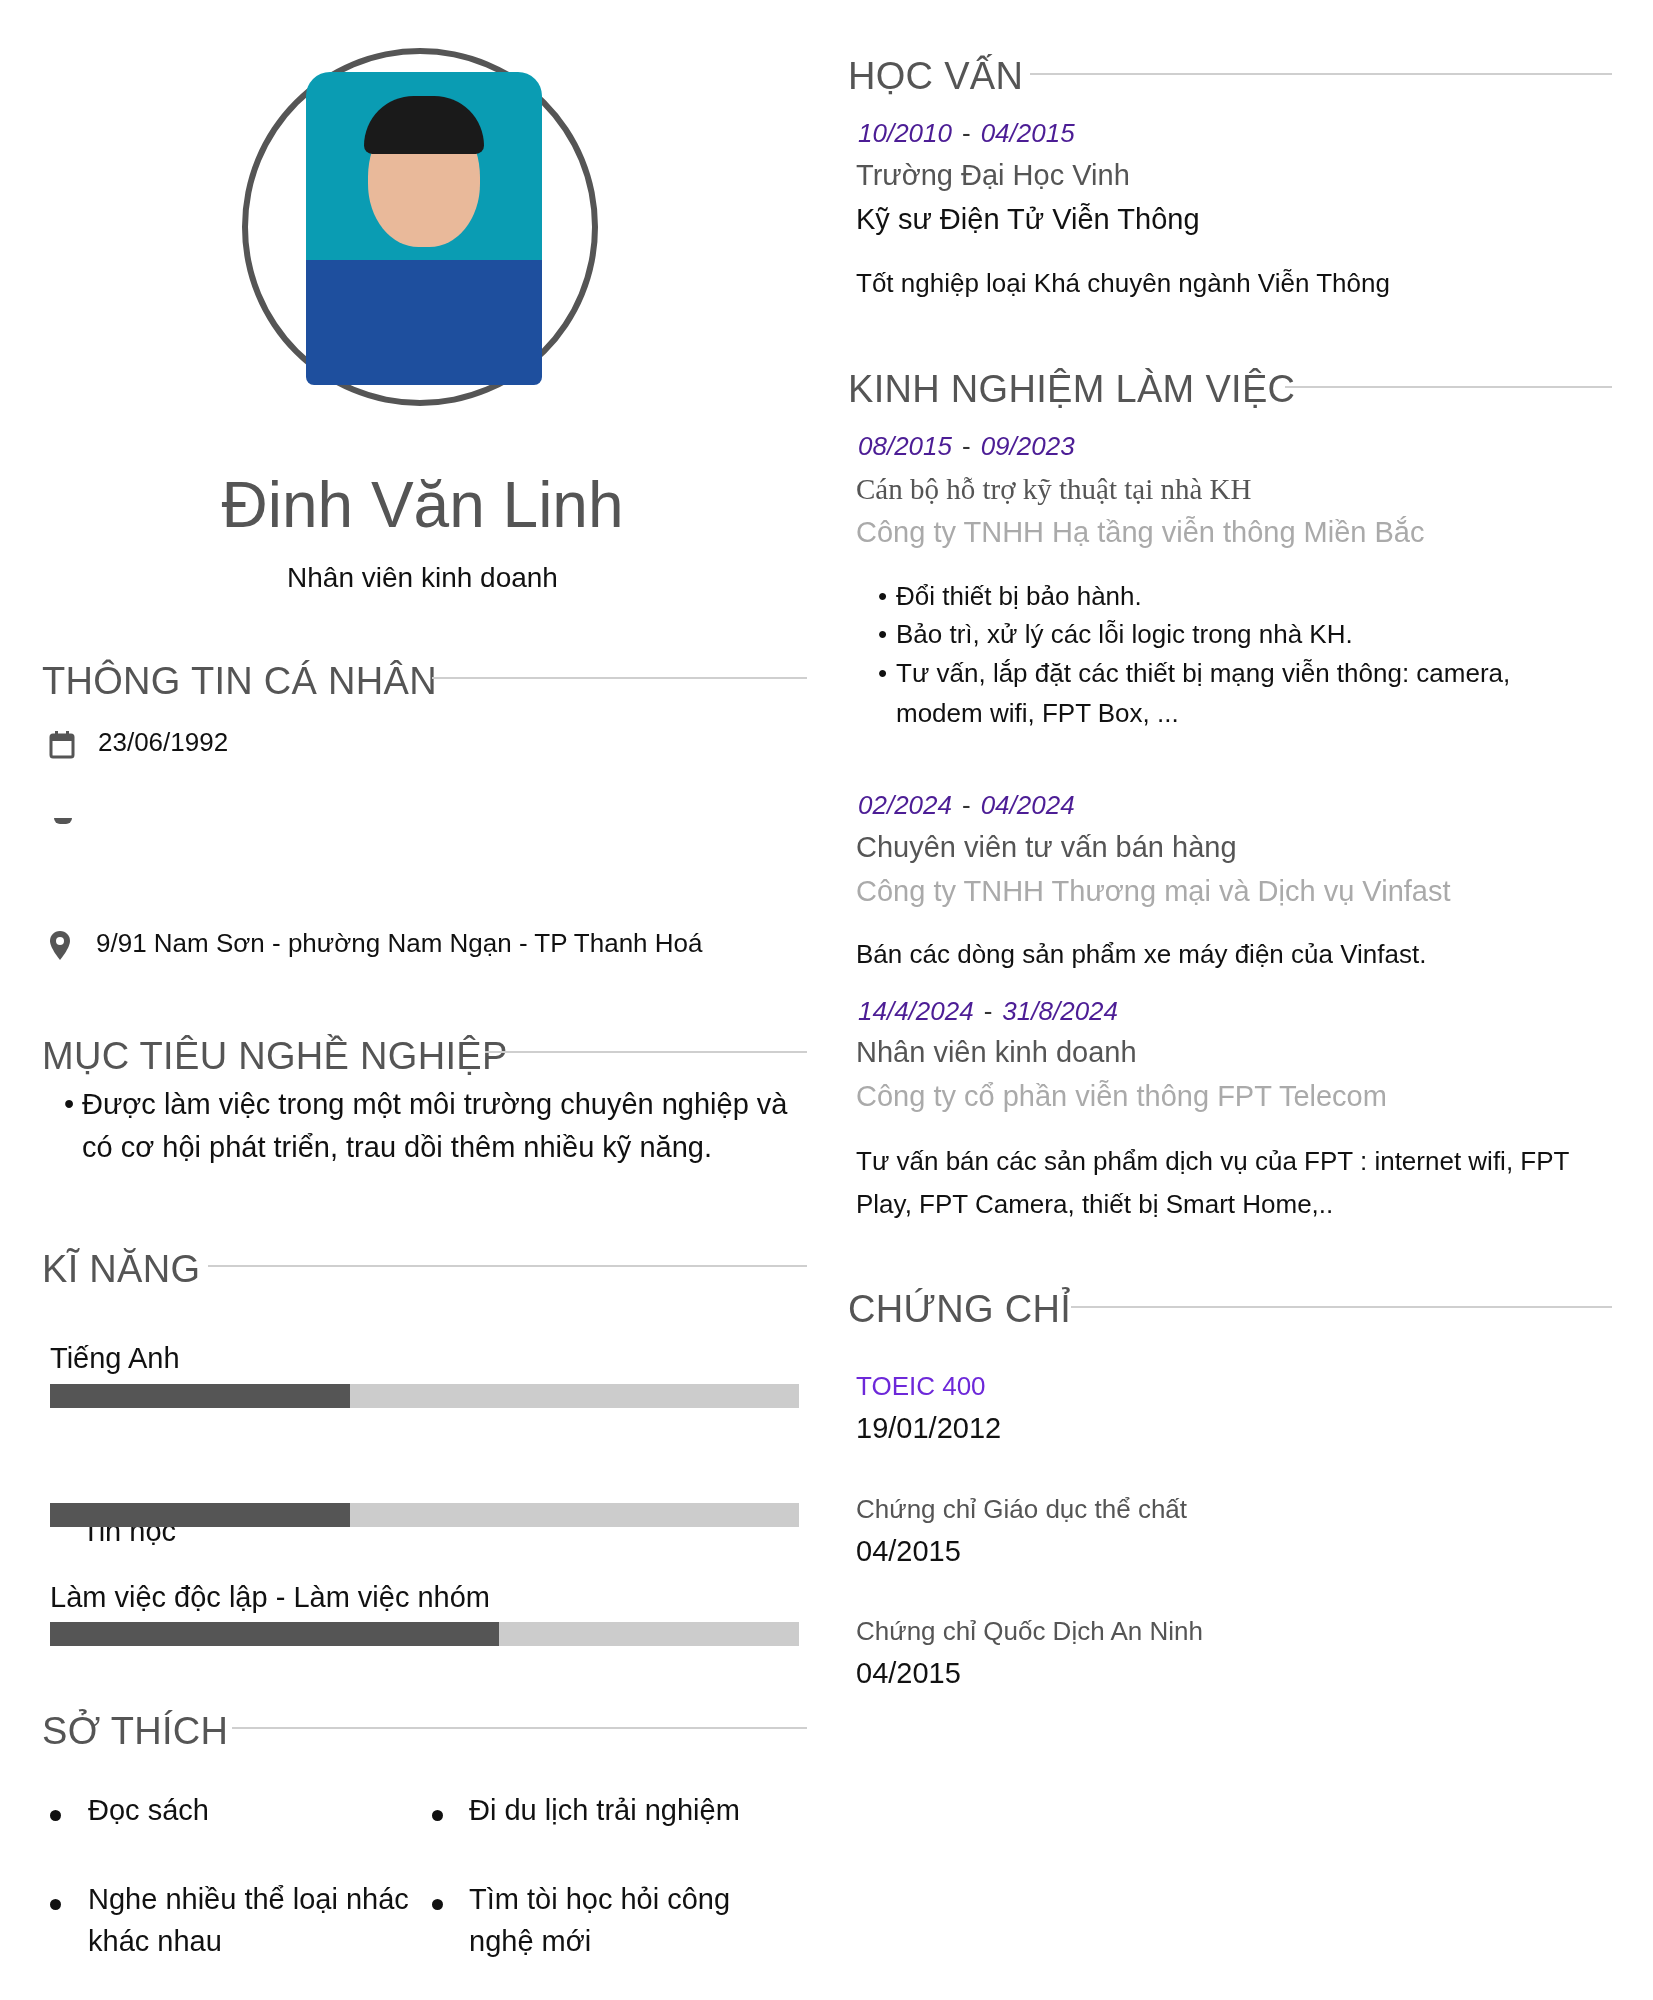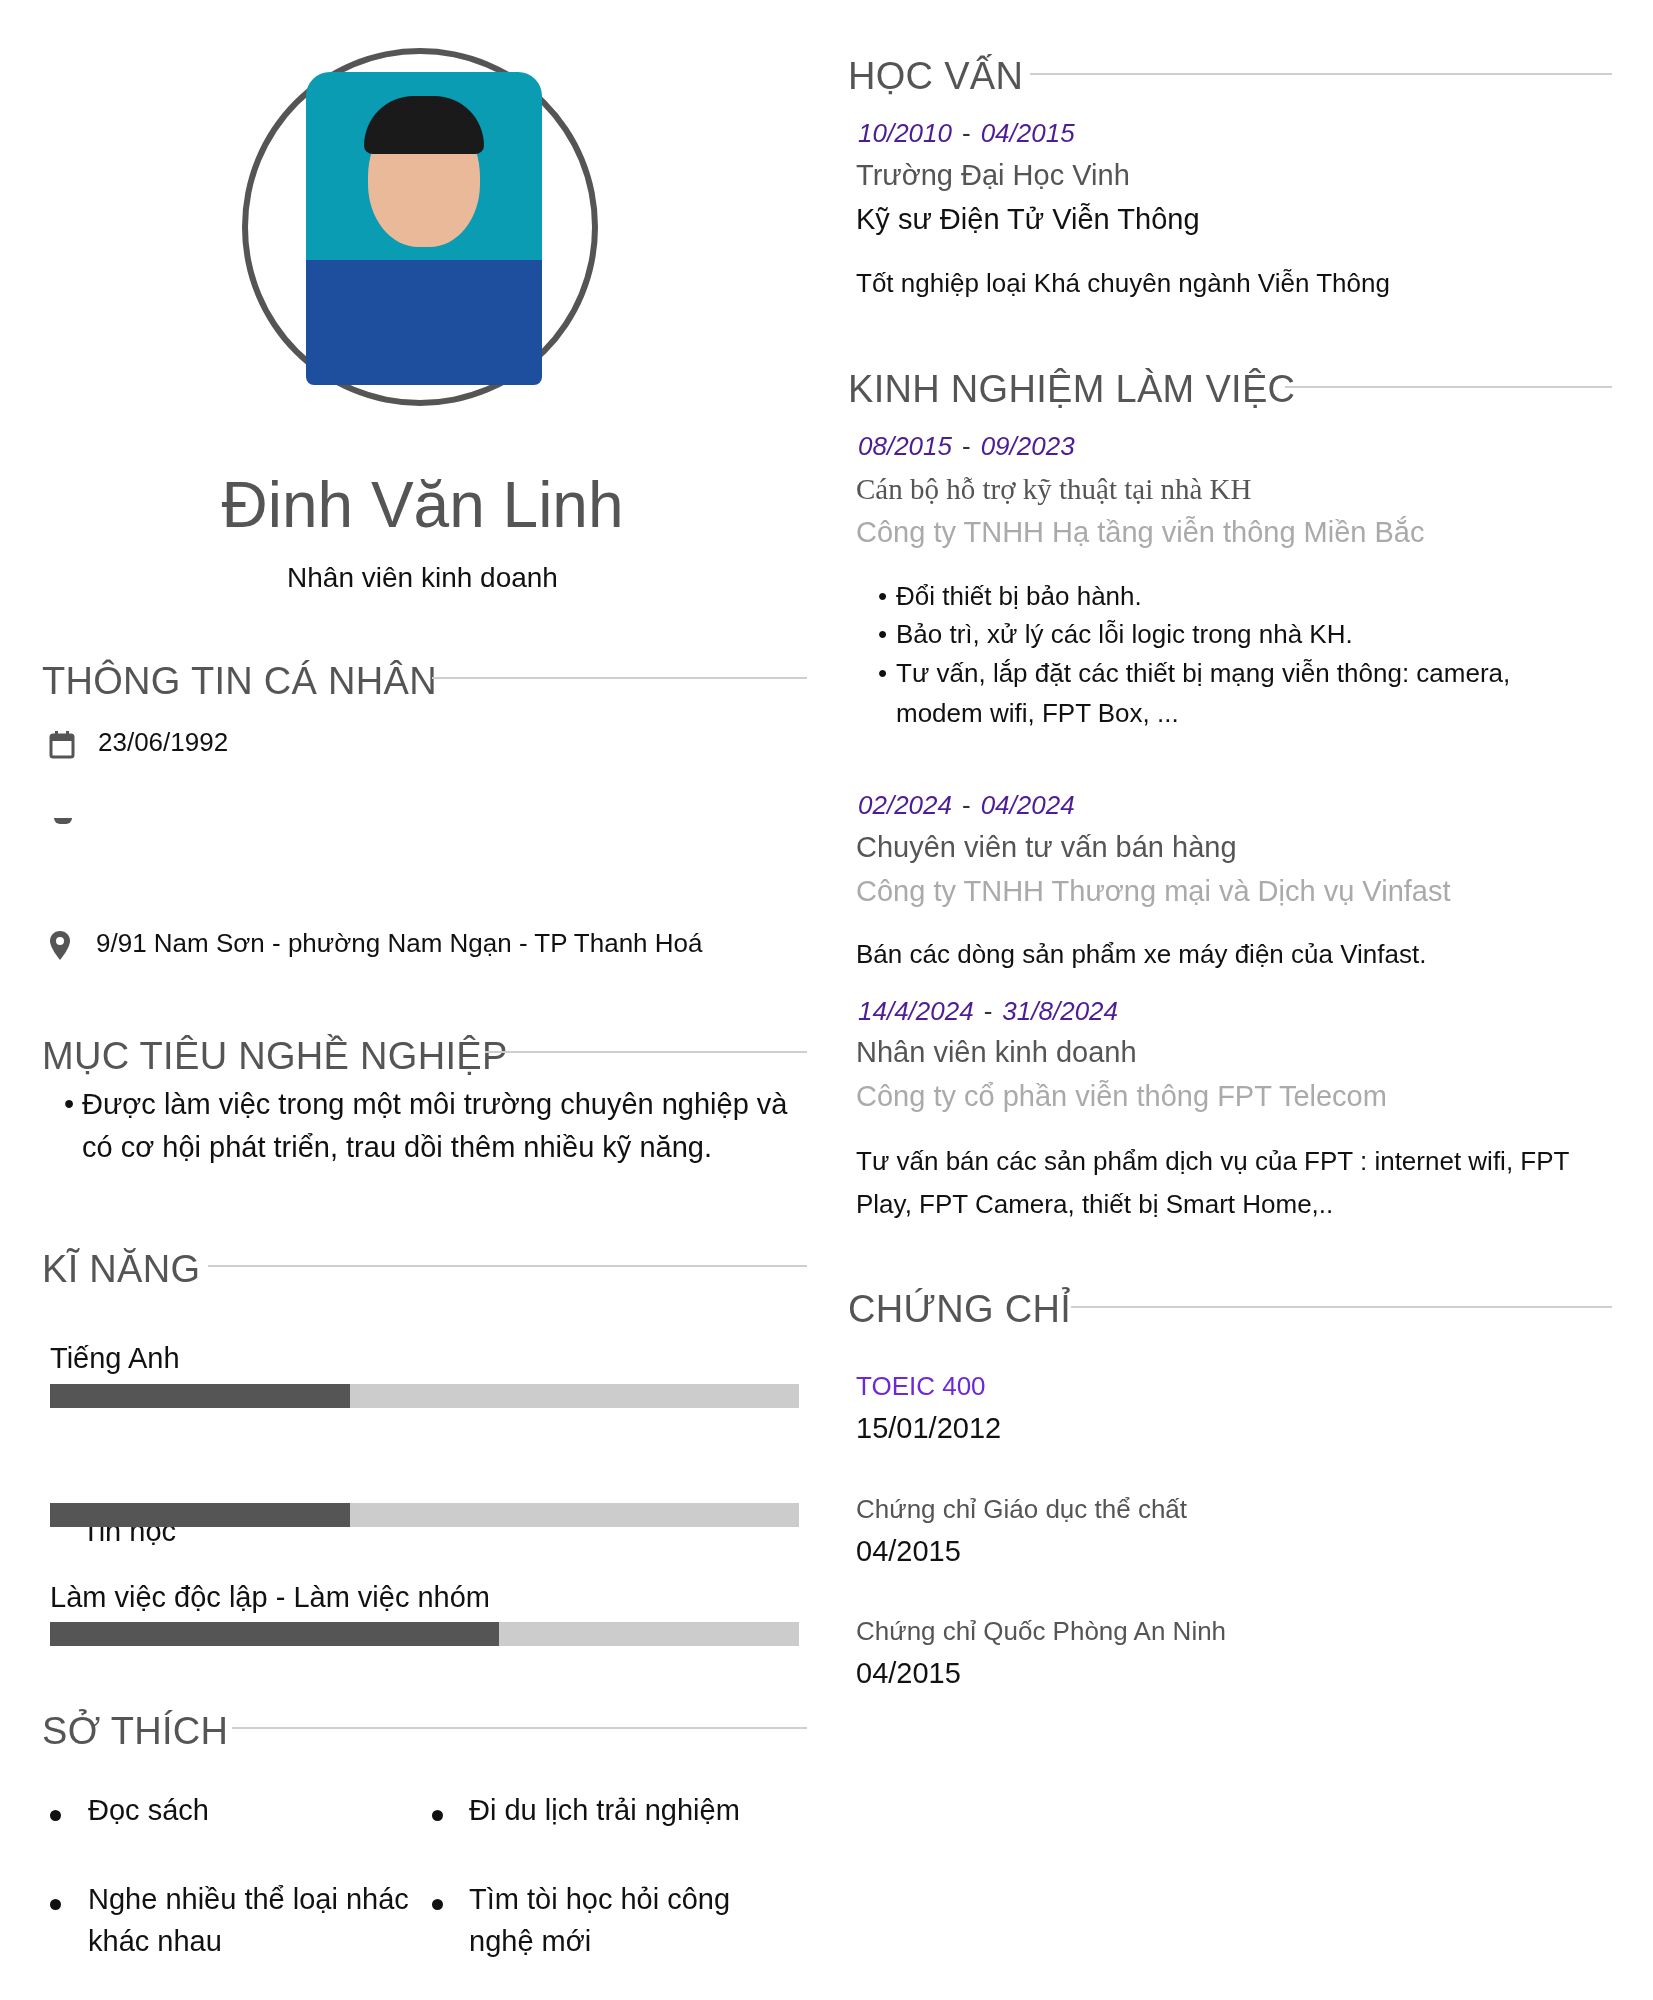--- a/index.html
+++ b/index.html
@@ -136,17 +136,17 @@
   <span class="date">14/4/2024</span><span class="date-sep">-</span><span class="date">31/8/2024</span>
 </div>
 <div class="abs r-title" style="left:856px;top:1036px;">Nhân viên kinh doanh</div>
 <div class="abs r-sub" style="left:856px;top:1080px;">Công ty cổ phần viễn thông FPT Telecom</div>
 <div class="abs r-text" style="left:856px;top:1140px;width:740px;line-height:43px;">Tư vấn bán các sản phẩm dịch vụ của FPT : internet wifi, FPT Play, FPT Camera, thiết bị Smart Home,..</div>
 
 <div class="sec-title" style="left:848px;top:1288px;">CHỨNG CHỈ</div>
 <div class="sec-line" style="left:1071px;top:1306px;width:541px;"></div>
 
 <div class="abs" style="left:856px;top:1371px;font-size:26px;color:#6d28d9;">TOEIC 400</div>
-<div class="abs" style="left:856px;top:1412px;font-size:29px;color:#111;">15/01/2012</div>
+<div class="abs" style="left:856px;top:1412px;font-size:29px;color:#111;">19/01/2012</div>
 <div class="abs" style="left:856px;top:1494px;font-size:26px;color:#555;">Chứng chỉ Giáo dục thể chất</div>
 <div class="abs" style="left:856px;top:1535px;font-size:29px;color:#111;">04/2015</div>
-<div class="abs" style="left:856px;top:1616px;font-size:26px;color:#555;">Chứng chỉ Quốc Phòng An Ninh</div>
+<div class="abs" style="left:856px;top:1616px;font-size:26px;color:#555;">Chứng chỉ Quốc Dịch An Ninh</div>
 <div class="abs" style="left:856px;top:1657px;font-size:29px;color:#111;">04/2015</div>
 
 </body></html>

